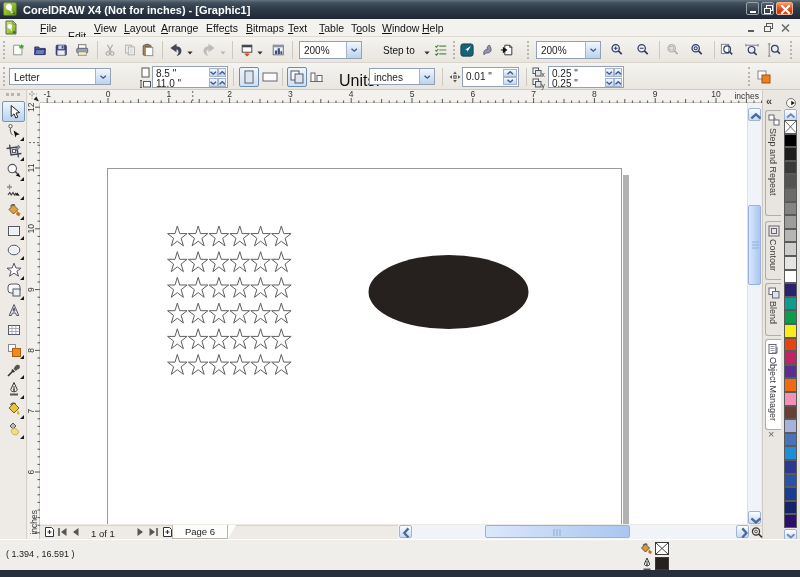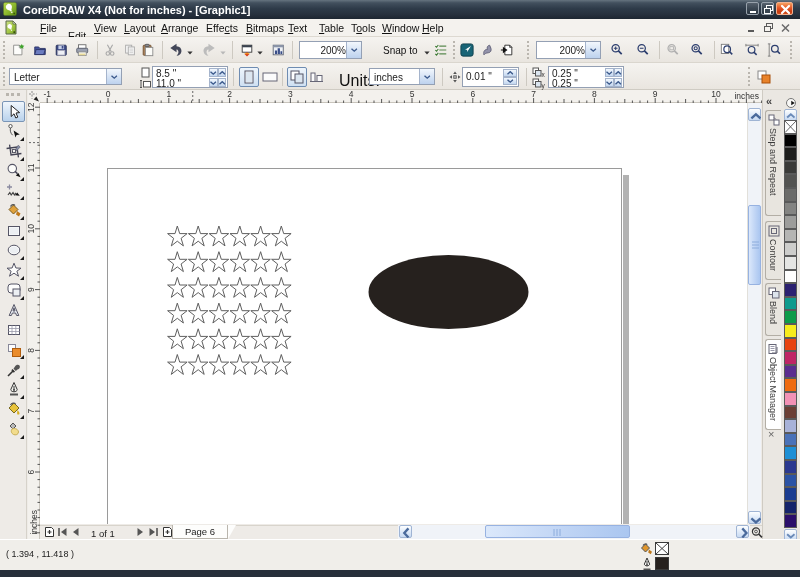--- a/index.html
+++ b/index.html
@@ -25,21 +25,21 @@
 #menubar { left:0; top:19px; width:800px; height:18px; background:#f4f2ee; border-bottom:1px solid #ddd9d1; }
 #menu-doc-icon { left:4px; top:1px; width:14px; height:15px; }
 #menu-items { left:16px; top:0; width:800px; height:18px;padding-left:14px; }
 .menu-item { padding:0 5.5px; font-size:10.5px; color:#111; white-space:nowrap; }
 .menu-item u { text-decoration:underline; text-underline-offset:1px; text-decoration-thickness:1px; }
 .mdi-btn { position:absolute; top:3px; width:13px; height:12px; }
 #mdi-min { left:745px; } #mdi-restore { left:762px; } #mdi-close { left:779px; }
 
 
 .bar { left:0; width:800px; background:linear-gradient(180deg,#f5f3f0 0%,#eeebe6 60%,#e9e5df 100%); }
-#toolbar { top:37px; height:26px; border-bottom:1px solid #dad6ce;text-align:right; }
+#toolbar { top:37px; height:26px; border-bottom:1px solid #dad6ce; }
 #propbar { top:63px; height:27px; border-bottom:1px solid #cfcbc3; }
 .grip { position:absolute; width:2px; border-left:2px dotted #bab6af; }
 .tb-sep { position:absolute; top:4px; width:1px; height:18px; background:#cdc9c1; }
 .combo { position:absolute; background:#fff; border:1px solid #94a0b4; display:flex; }
 .combo .val { flex:1; font-size:10px; padding:2.5px 0 0 4px; white-space:nowrap; overflow:hidden; }
 .combo-btn { width:15px; height:100%; border-left:1px solid #a5b4cc;
   background:linear-gradient(180deg,#f2f7fd 0%,#d7e4f5 50%,#bdd2ee 100%); position:relative; }
 .chev { position:absolute; left:50%; top:50%; transform:translate(-50%,-50%); width:7px; height:5px; }
 
 
@@ -260,21 +260,21 @@
         </svg></div>
       <div class="tb-sep" style="left: 292px;"></div>
       <div class="combo" style="left: 299px; top: 4px; width: 63px; height: 18px;">
         <div class="val">200%</div>
         <div class="combo-btn">
           <svg class="chev" width="8" height="6" viewBox="0 0 8 6">
             <path d="M1 1.4 L4.3 4.4 L7.6 1.4" fill="none" stroke="#3c5a8c" stroke-width="1.7"></path>
           </svg>
         </div>
       </div>
-      <div style="position: absolute; left: 383px; top: 8px; font-size: 10px; color: rgb(17, 17, 17);">Snap to</div>
+      <div style="position: absolute; left: 383px; top: 8px; font-size: 10px; color: rgb(17, 17, 17);">Step to</div>
       <div style="position: absolute; left: 423px; top: 10px; width: 8px; height: 8px;"><svg width="8" height="8" viewBox="0 0 8 8">
           <path d="M1.4 2.6 L4 5.4 L6.6 2.6 Z" fill="#333"></path>
         </svg></div>
       <div style="position: absolute; left: 434px; top: 6px; width: 14px; height: 14px;"><svg width="14" height="14" viewBox="0 0 16 16">
           <path d="M6 3.5 h8 M6 8 h8 M6 12.5 h8" stroke="#5a8a50" stroke-width="1.4"></path>
      <path d="M1.5 3.5 l1.4 1.4 2 -2.6 M1.5 8 l1.4 1.4 2 -2.6 M1.5 12.5 l1.4 1.4 2 -2.6" stroke="#3c7a34" stroke-width="1.2" fill="none"></path>
         </svg></div>
       <div class="grip" style="left: 453px; top: 4px; height: 18px;"></div>
       <div style="position: absolute; left: 460px; top: 6px; width: 14px; height: 14px;"><svg width="14" height="14" viewBox="0 0 16 16">
           <rect x="1" y="1" width="14" height="14" rx="2.5" fill="#186476" stroke="#0b3d49"></rect>
@@ -332,21 +332,21 @@
       <div style="position: absolute; left: 767px; top: 6px; width: 14px; height: 14px;"><svg width="14" height="14" viewBox="0 0 16 16">
           <path d="M2.5 1 v14 M1 1 h3 M1 15 h3" stroke="#777" fill="none"></path>
      <circle cx="9" cy="6.5" r="3.8" fill="none" stroke="#2c3e6e" stroke-width="1.4"></circle>
      <path d="M11.8 9.3 L14.8 12.3" stroke="#2c3e6e" stroke-width="1.8"></path>
         </svg></div>
       <div class="grip" style="left: 790px; top: 4px; height: 18px;"></div>
     </div>
 
   <div id="propbar" class="abs bar">
       <div class="grip" style="left: 3px; top: 4px; height: 19px;"></div>
-      <div class="combo" style="left: 9px; top: 5px; width: 113px; height: 17px;">
+      <div class="combo" style="left: 9px; top: 5px; width: 102px; height: 17px;">
         <div class="val">Letter</div>
         <div class="combo-btn">
           <svg class="chev" width="8" height="6" viewBox="0 0 8 6">
             <path d="M1 1.4 L4.3 4.4 L7.6 1.4" fill="none" stroke="#3c5a8c" stroke-width="1.7"></path>
           </svg>
         </div>
       </div>
       <div style="position: absolute; left: 141px; top: 4px; width: 9px; height: 11px;"><svg width="9" height="11" viewBox="0 0 9 11">
           <rect x="1" y="1" width="7" height="9" fill="#fff" stroke="#555"></rect>
         </svg></div>
@@ -946,21 +946,21 @@
           <path d="M10 1.5 L5 6 L10 10.5 Z" fill="#111"></path>
         </svg></div>
     </div>
 
   <div id="navrow" class="abs"></div>
   <div id="page-count">1 of 1</div>
   <div id="page-tab">Page 6</div>
   <div id="page-tab-slant"></div>
 
   <div id="statusbar" class="abs">
-    <div id="coords">( 1.394 , 11.418 )</div>
+    <div id="coords">( 1.394 , 16.591 )</div>
   <div style="position: absolute; left: 639px; top: 2px; width: 14px; height: 14px;"><svg width="14" height="14" viewBox="0 0 14 14">
           <path d="M2.5 6 L6.5 2 L10.5 6 L6.5 10 Z" fill="#e0962c" stroke="#555"></path>
      <path d="M4 3.5 C5 1.8 7.2 1.4 8.2 2.6" fill="none" stroke="#555" stroke-width="1.1"></path>
      <path d="M10 7.5 l3 2.2 -1.2 2.6 -2.6 -1.8 z" fill="#c07818"></path>
         </svg></div>
       <div class="ind-swatch" style="top: 2px; background: rgb(255, 255, 255);"><svg width="12" height="11" viewBox="0 0 12 11">
           <path d="M0 0 L12 11 M12 0 L0 11" stroke="#444"></path>
         </svg></div>
       <div style="position: absolute; left: 641px; top: 17px; width: 12px; height: 14px;"><svg width="12" height="14" viewBox="0 0 12 14">
           <path d="M6 1 L8.6 7 C8.6 9.5 3.4 9.5 3.4 7 Z" fill="#fcfcfa" stroke="#333"></path>

